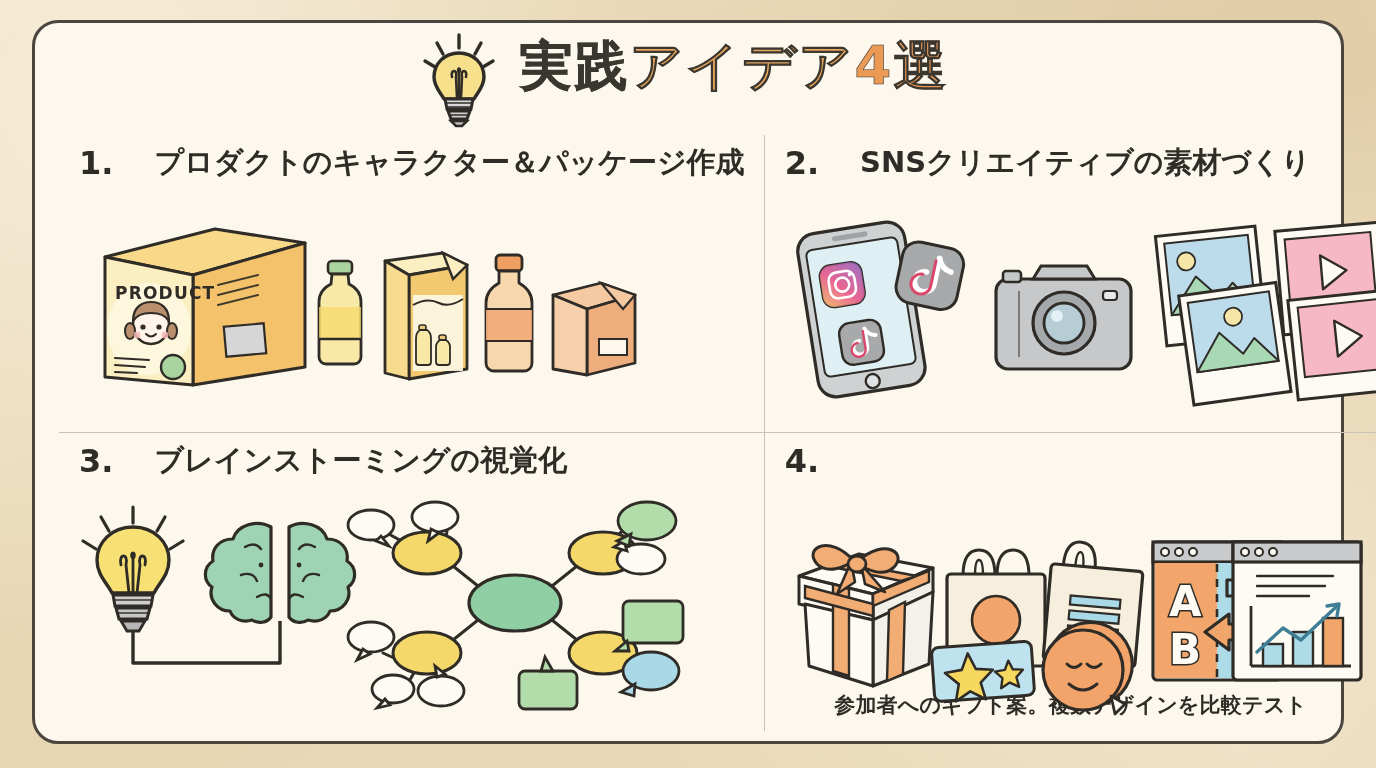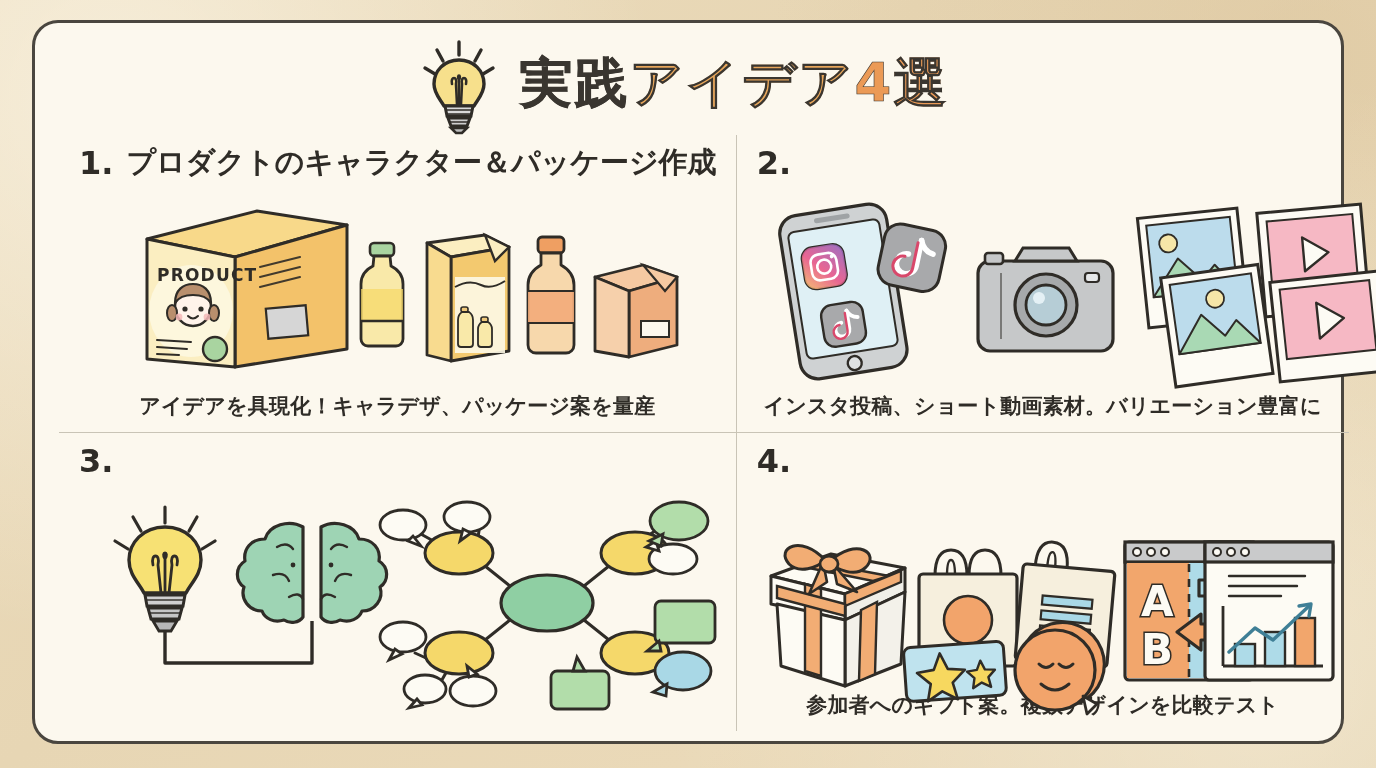--- a/index.html
+++ b/index.html
@@ -36,21 +36,21 @@
     box-sizing: border-box;
   }
   
   #title-row {
     position: absolute;
     left: 0;
     top: 8px;
     width: 100%;
     height: 110px;
     display: flex;
-    align-items: center;
+    align-items: flex-start;
     justify-content: center;
     gap: 14px;
   }
   #title-text {
     position: relative;
     font-size: 53px;
     font-weight: 700;
     letter-spacing: 2px;
     color: #3a3630;
     padding: 0 8px 4px 8px;
@@ -98,21 +98,21 @@
     gap: 10px;
     margin-left: 4px;
   }
   .head-num {
     font-size: 32px;
     font-weight: 700;
     color: #2f2c27;
     line-height: 1.15;
     flex: 0 0 auto;
   }
-  .head-texts { display: flex; flex-direction: column; }
+  .head-texts { display: flex; flex-direction: column; margin-left: 28px; }
   .head-line {
     position: relative;
     font-size: 29px;
     font-weight: 700;
     color: #2f2c27;
     line-height: 1.2;
     white-space: nowrap;
     padding: 0 3px 2px 3px;
     width: fit-content;
   }
@@ -121,21 +121,20 @@
     left: 0; right: 0; bottom: 0px;
     height: 9px;
     border-radius: 5px;
     z-index: -1;
   }
   .art {
     flex: 1 1 auto;
     position: relative;
     display: flex;
     align-items: center;
-    justify-content: center;
   }
   .caption {
     font-size: 21px;
     font-weight: 700;
     color: #2f2c27;
     text-align: center;
     letter-spacing: .2px;
     padding-bottom: 8px;
     white-space: nowrap;
   }
@@ -269,26 +268,31 @@
           <g>
             <polygon points="478,78 526,66 560,78 512,92" fill="#f5c9a2" stroke="#2f2c27" stroke-width="2.8" stroke-linejoin="round"></polygon>
             <polygon points="512,92 560,78 560,146 512,158" fill="#eead7d" stroke="#2f2c27" stroke-width="2.8" stroke-linejoin="round"></polygon>
             <polygon points="478,78 512,92 512,158 478,152" fill="#f6d0ab" stroke="#2f2c27" stroke-width="2.8" stroke-linejoin="round"></polygon>
             <path d="M526,66 L560,78 L548,92 Z" fill="#f5c9a2" stroke="#2f2c27" stroke-width="2.2"></path>
             <rect x="524" y="122" width="28" height="16" fill="#fdf8ee" stroke="#2f2c27" stroke-width="2"></rect>
           </g>
         </svg>
       </div>
 
-      <div class="caption">アイデアを具現化！キャラデザ、パッケージ案を量産</div>
     </div>
 
     <div class="cell row1">
       <div class="head">
         <span class="head-num">2.</span>
+        <span class="head-texts">
+          <span class="head-line">
+            <span class="hl" style="background:#a8d5e8"></span>
+            <span>SNSクリエイティブの素材づくり</span>
+          </span>
+        </span>
       </div>
 
       <div class="art">
         <svg width="560" height="175" viewBox="0 0 560 175">
 
           <g transform="rotate(-9 80 90)">
             <rect x="26" y="10" width="108" height="165" rx="18" fill="#cfd2d3" stroke="#2f2c27" stroke-width="3.2"></rect>
             <rect x="34" y="26" width="92" height="128" rx="6" fill="#dff0f5" stroke="#2f2c27" stroke-width="2"></rect>
             <rect x="62" y="16" width="36" height="5" rx="2.5" fill="#9fa3a5"></rect>
             <circle cx="80" cy="165" r="7" fill="#dfe2e3" stroke="#2f2c27" stroke-width="2.4"></circle>
@@ -355,26 +359,31 @@
           </g>
 
           <g transform="rotate(-6 562 130)">
             <rect x="512" y="78" width="108" height="100" fill="#fdfbf4" stroke="#2f2c27" stroke-width="3"></rect>
             <rect x="521" y="86" width="90" height="70" fill="#f6b8c4" stroke="#2f2c27" stroke-width="2"></rect>
             <path d="M556 103 L582 121 L556 139 Z" fill="#fdfbf4" stroke="#2f2c27" stroke-width="2.4" stroke-linejoin="round"></path>
           </g>
         </svg>
       </div>
 
-      <div class="caption">インスタ投稿、ショート動画素材。バリエーション豊富に</div>
     </div>
 
     <div class="cell col1">
       <div class="head">
         <span class="head-num">3.</span>
+        <span class="head-texts">
+          <span class="head-line">
+            <span class="hl" style="background:#b2ddaa"></span>
+            <span>ブレインストーミングの視覚化</span>
+          </span>
+        </span>
       </div>
 
       <div class="art">
         <svg width="580" height="200" viewBox="0 0 580 200">
 
           <g>
             <g stroke="#2f2c27" stroke-width="3.2" stroke-linecap="round" fill="none">
               <line x1="58" y1="4" x2="58" y2="20"></line>
               <line x1="26" y1="14" x2="34" y2="28"></line>
               <line x1="90" y1="14" x2="82" y2="28"></line>

